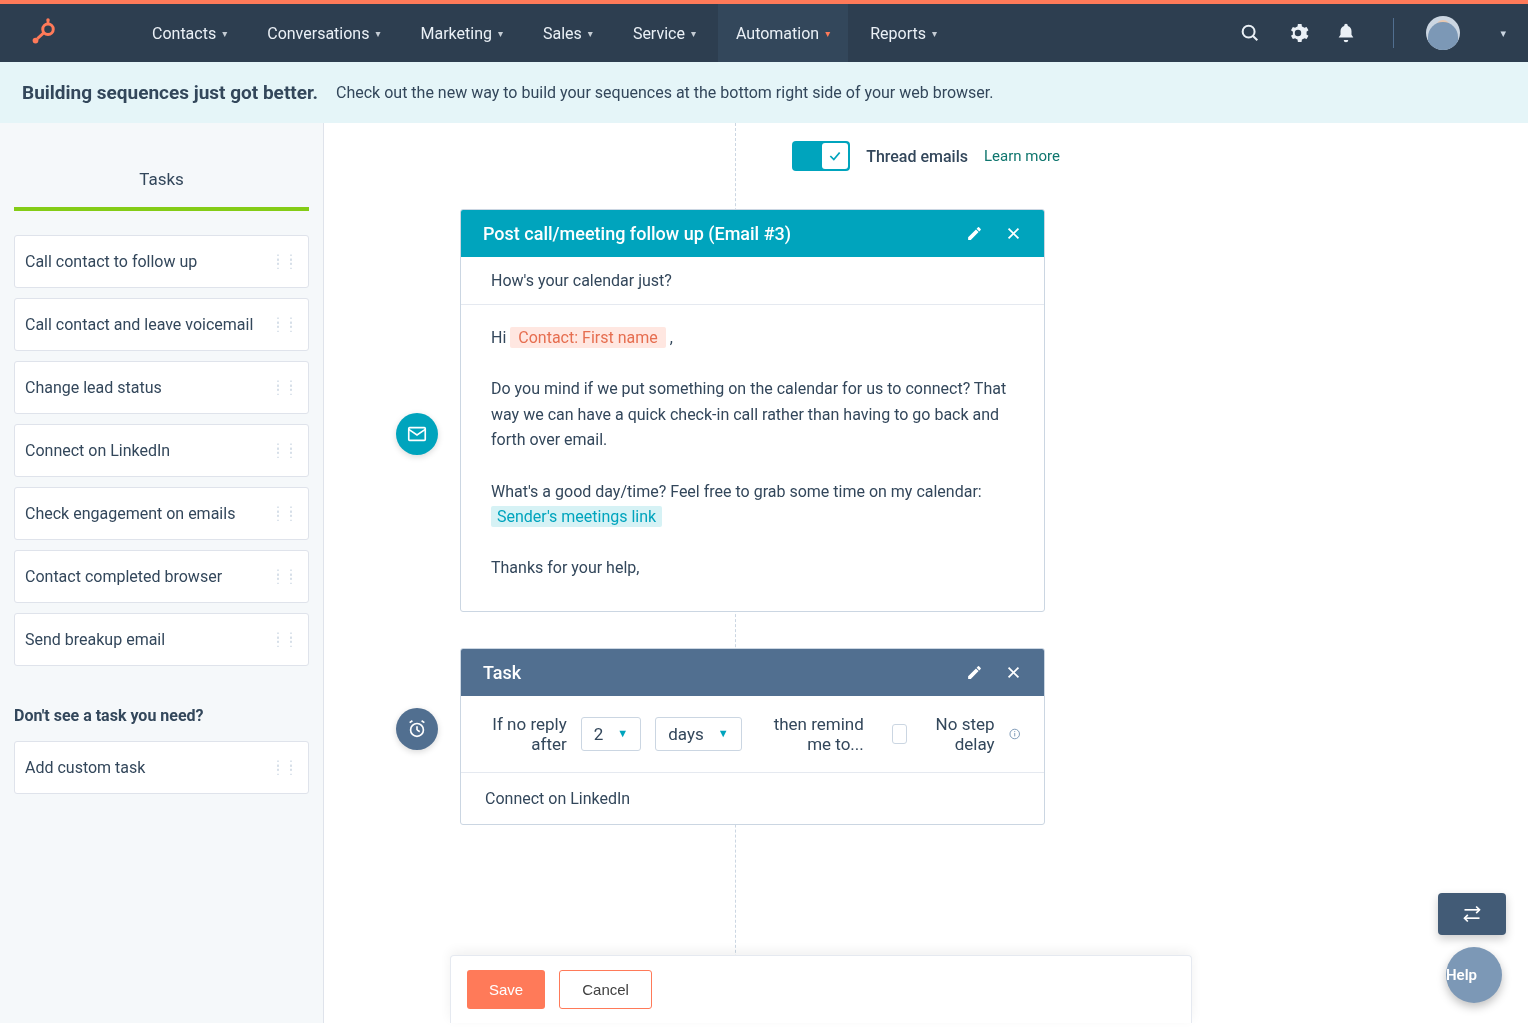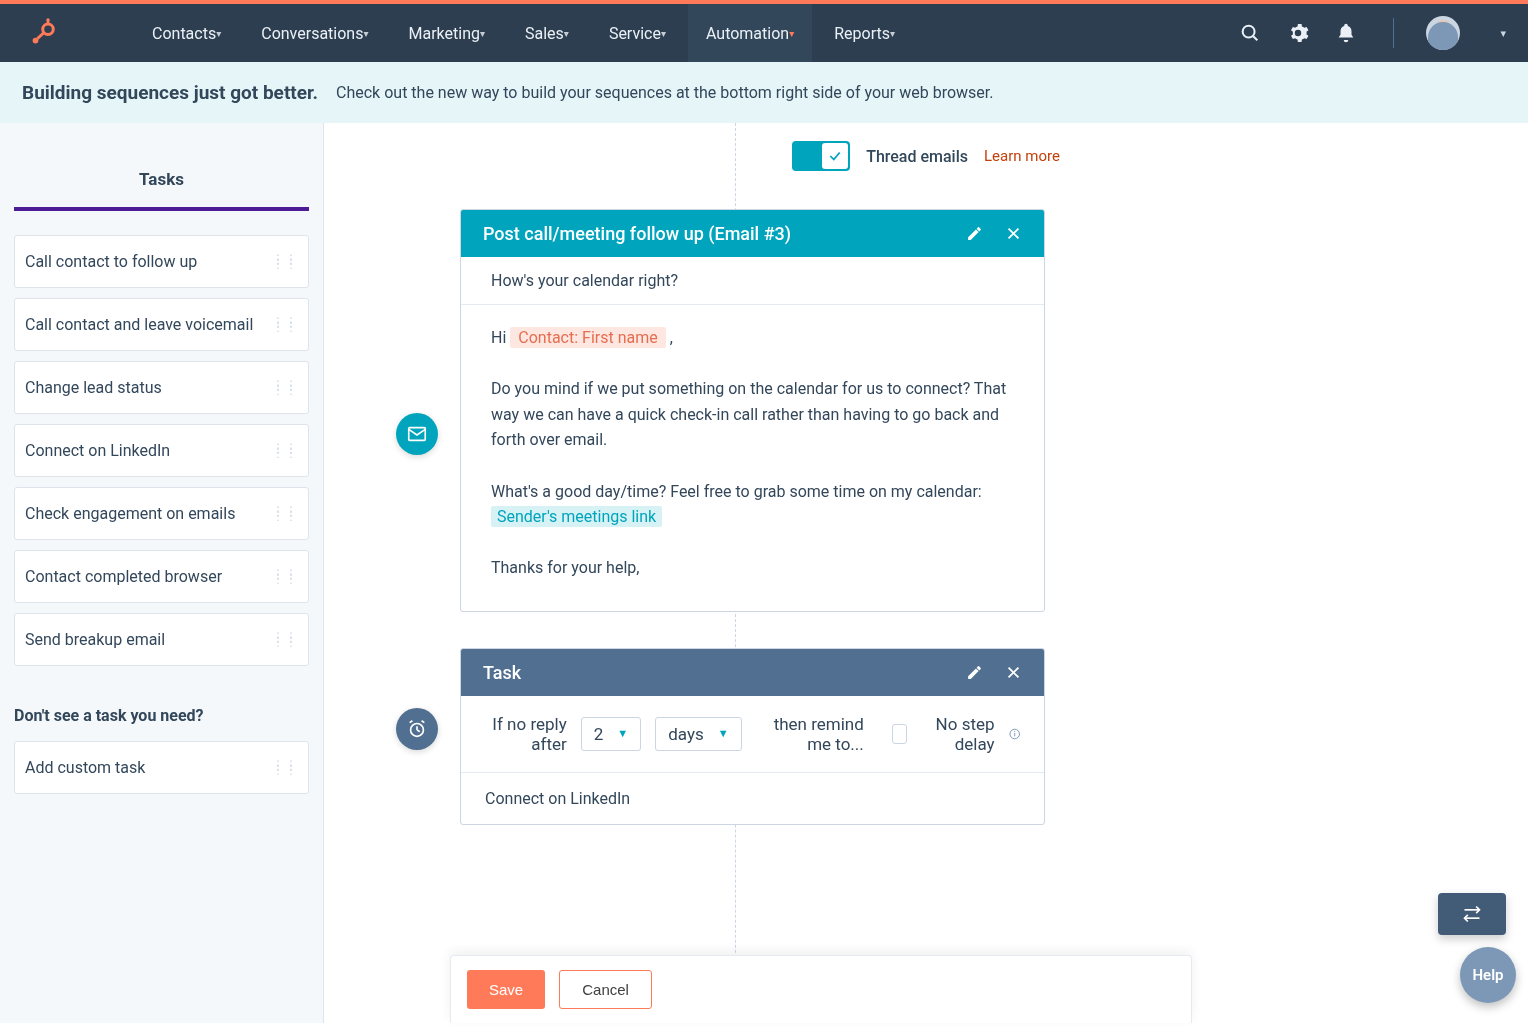--- a/index.html
+++ b/index.html
@@ -26,21 +26,21 @@
     align-items: center;
     padding: 0 22px 0 28px;
     color: #fff;
   }
   .logo {
     width: 60px; display: flex; align-items: center;
   }
   .logo svg { width: 30px; height: 30px; }
   .nav-items { display: flex; gap: 4px; margin-left: 46px; }
   .nav-item {
-    display: flex; align-items: center; 
+    display: flex; align-items: center; gap: 6px;
     padding: 0 18px; height: 58px;
     font-size: 16px; color: #eaf0f6;
     cursor: pointer;
   }
   .nav-item.active { background: #33475b; }
   .nav-caret { font-size: 10px; opacity: .8; }
   .nav-caret.orange { color: #ff7a59; opacity: 1; }
   .nav-spacer { flex: 1; }
   .nav-icons { display: flex; align-items: center; gap: 26px; }
   .nav-icon { width: 22px; height: 22px; color: #eaf0f6; cursor: pointer; }
@@ -66,21 +66,21 @@
     border-right: 1px solid #dfe3eb;
     background: #f5f8fa;
     padding: 30px 14px 30px 14px;
     min-height: 900px;
   }
   .tabs { display: flex; border-bottom: 1px solid #cbd6e2; margin-bottom: 24px; }
   .tab {
     flex: 1; text-align: center; padding: 16px 0 18px;
     font-size: 17px; color: #33475b; cursor: pointer;
   }
-  .tab.active { font-weight: 700; border-bottom: 4px solid #4c1d95; margin-bottom: -1px; }
+  .tab.active { font-weight: 400; border-bottom: 4px solid #84cc16; margin-bottom: -1px; }
 
   .task-card {
     background: #fff;
     border: 1px solid #dfe3eb;
     border-radius: 3px;
     padding: 16px 10px;
     margin-bottom: 10px;
     display: flex; align-items: center; justify-content: space-between;
     font-size: 16px; cursor: pointer;
   }
@@ -103,21 +103,21 @@
     width: 58px; height: 30px; border-radius: 4px;
     background: #00a4bd; position: relative; cursor: pointer;
   }
   .toggle-knob {
     position: absolute; right: 2px; top: 2px;
     width: 26px; height: 26px; border-radius: 3px; background: #fff;
     display: flex; align-items: center; justify-content: center;
   }
   .toggle-knob svg { width: 14px; height: 14px; color: #00a4bd; }
   .thread-label { font-size: 16px; font-weight: 500; }
-  .lm { color: #c2410c; cursor: pointer; }
+  .lm { color: #0f766e; cursor: pointer; }
 
   .step { position: relative; margin-left: 136px; width: 585px; margin-bottom: 36px; }
   .step-icon {
     position: absolute; left: -64px; top: 10px;
     width: 42px; height: 42px; border-radius: 50%;
     display: flex; align-items: center; justify-content: center;
     box-shadow: 0 2px 6px rgba(0,0,0,.15);
   }
   .step-icon.mail { background: #00a4bd; top: -6px; }
   .step-icon.clock { background: #516f90; }
@@ -177,24 +177,24 @@
 
   
   .swap-btn {
     position: fixed; right: 22px; bottom: 92px;
     width: 68px; height: 42px; border-radius: 4px;
     background: #425b76; display: flex; align-items: center; justify-content: center;
     cursor: pointer; box-shadow: 0 4px 10px rgba(0,0,0,.2);
   }
   .swap-btn svg { width: 20px; height: 20px; color: #fff; }
   .help-btn {
-    position: fixed; right: 12px; bottom: 24px;
+    position: fixed; right: 26px; bottom: 24px;
     width: 56px; height: 56px; border-radius: 50%;
     background: #7c98b6; color: #fff; font-weight: 600; font-size: 15px;
-    display: flex; align-items: center; justify-content: center;
+    display: flex; align-items: center; 
     cursor: pointer; box-shadow: 0 4px 10px rgba(0,0,0,.25);
   }
 </style>
 </head>
 <body>
 
 <div class="strip"></div>
 
 <div class="navbar">
   <div class="logo">
@@ -333,21 +333,21 @@
           <div class="card-h-icons">
             <svg viewBox="0 0 24 24" fill="currentColor">
                 <path d="M3 17.25V21h3.75L17.81 9.94l-3.75-3.75L3 17.25zM20.71 7.04a1 1 0 000-1.41l-2.34-2.34a1 1 0 00-1.41 0L15 5.25l3.75 3.75 1.96-1.96z"></path>
               </svg>
             <svg viewBox="0 0 24 24" stroke="currentColor" stroke-width="2.5">
                 <line x1="5" y1="5" x2="19" y2="19"></line>
                 <line x1="19" y1="5" x2="5" y2="19"></line>
               </svg>
           </div>
         </div>
-        <div class="subject">How's your calendar right?</div>
+        <div class="subject">How's your calendar just?</div>
         <div class="ebody">
           <p>
             <span>Hi </span>
             <span class="token">Contact: First name</span>
             <span> ,</span>
           </p>
           <br>
           <p>Do you mind if we put something on the calendar for us to connect? That way we can have a quick check-in call rather than having to go back and forth over email.</p>
           <br>
           <p>

